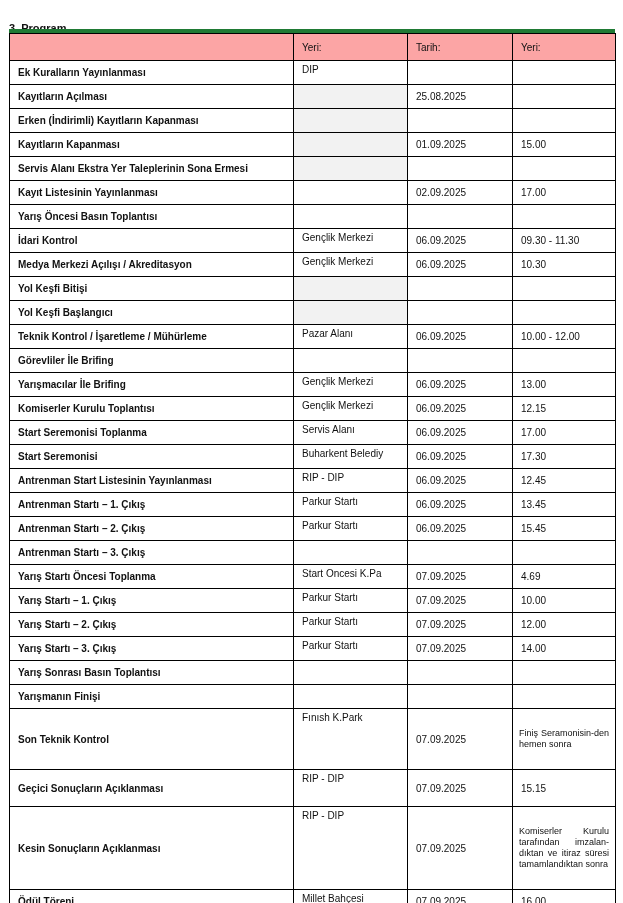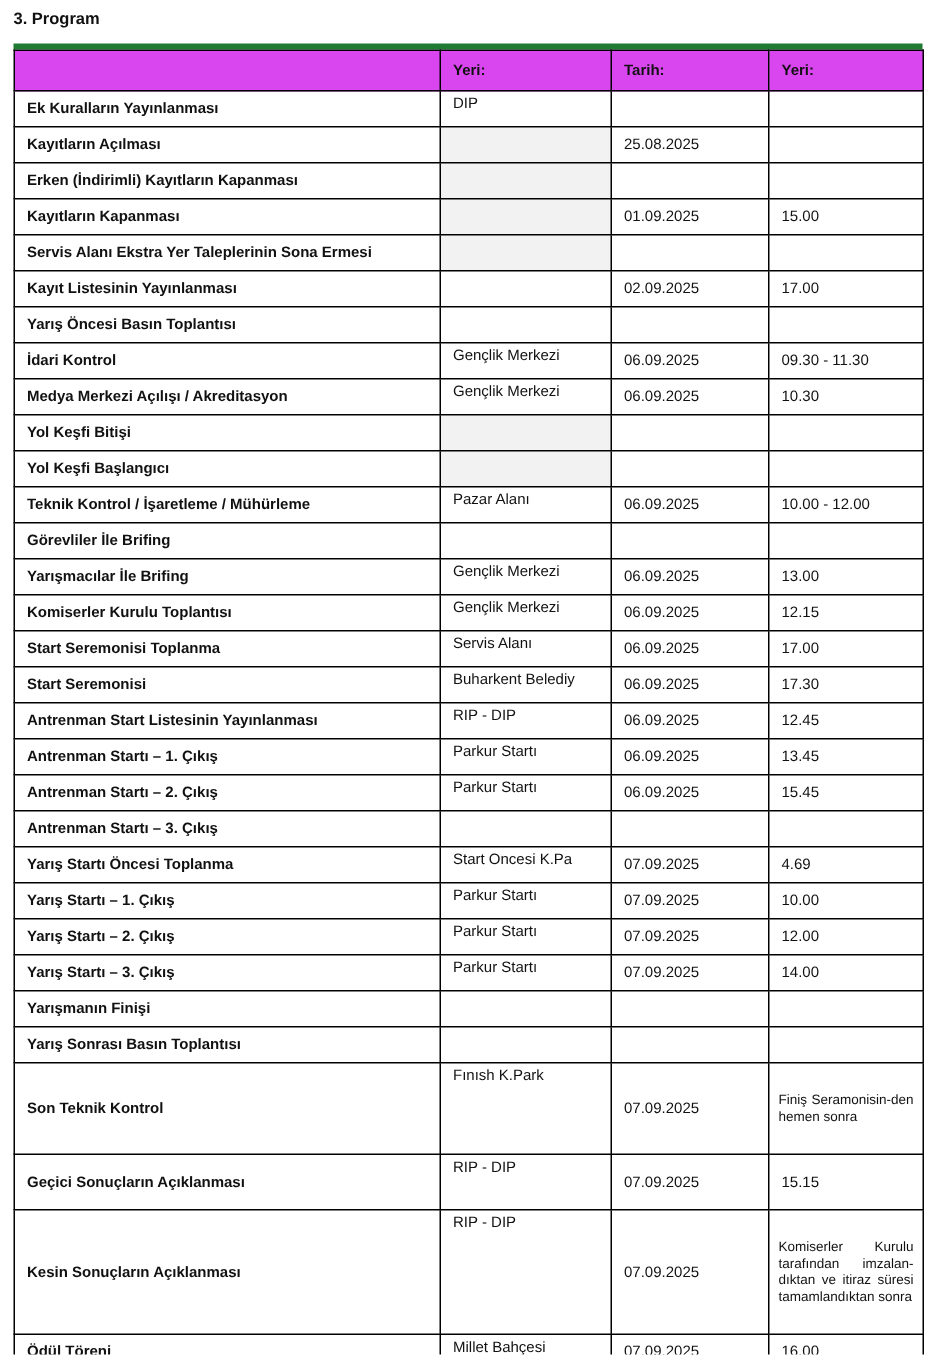--- a/index.html
+++ b/index.html
@@ -1,22 +1,22 @@
 <!DOCTYPE html>
 <html><head>
   <meta charset="utf-8">
   <style>
     html, body { margin: 0; padding: 0; background: #ffffff; }
     body { width: 623px; height: 903px; position: relative; overflow: hidden;
            font-family: "Liberation Sans", "DejaVu Sans", sans-serif; color: #111; }
-    .section-title { position: absolute; left: 9px; top: 7px; font-size: 11px; font-weight: bold; }
+    .section-title { position: absolute; left: 9px; top: 22px; font-size: 11px; font-weight: bold; }
     .green-bar { position: absolute; left: 9px; top: 29px; width: 606px; height: 4px; background: #1f7a34; }
     table { position: absolute; left: 9px; top: 33px; width: 606px; border-collapse: collapse; table-layout: fixed; }
     td, th { border: 1px solid #000; font-size: 10px; padding: 0 8px; vertical-align: middle; text-align: left; }
-    th { font-weight: bold; background: #d946ef; height: 26px; }
+    th { font-weight: normal; background: #fca5a5; height: 26px; }
     td.name { font-weight: bold; font-size: 10px; }
     td.place, td.date, td.time { font-weight: normal; }
     td.place { vertical-align: top; padding-top: 3px; margin-top: 44px; }
     .shade { background: #f2f2f2; }
     tr.r { height: 24px; }
     tr.tall1 { height: 35px; }
     tr.tall2 { height: 37px; }
     tr.tall3 { height: 74px; }
     td.note { font-size: 9px; line-height: 11px; text-align: justify; padding: 19px 6px; vertical-align: top; }
   </style>
@@ -186,27 +186,27 @@
         <td class="date">07.09.2025</td>
         <td class="time">12.00</td>
       </tr>
       <tr class="r">
         <td class="name">Yarış Startı – 3. Çıkış</td>
         <td class="place">Parkur Startı</td>
         <td class="date">07.09.2025</td>
         <td class="time">14.00</td>
       </tr>
       <tr class="r">
+        <td class="name">Yarış Sonrası Basın Toplantısı</td>
+        <td class="place"></td>
+        <td class="date"></td>
+        <td class="time"></td>
+      </tr>
+      <tr class="r">
         <td class="name">Yarışmanın Finişi</td>
-        <td class="place"></td>
-        <td class="date"></td>
-        <td class="time"></td>
-      </tr>
-      <tr class="r">
-        <td class="name">Yarış Sonrası Basın Toplantısı</td>
         <td class="place"></td>
         <td class="date"></td>
         <td class="time"></td>
       </tr>
       <tr class="tall1">
         <td class="name">Son Teknik Kontrol</td>
         <td class="place">Fınısh K.Park</td>
         <td class="date">07.09.2025</td>
         <td class="time note">Finiş Seramonisin-den hemen sonra</td>
       </tr>

